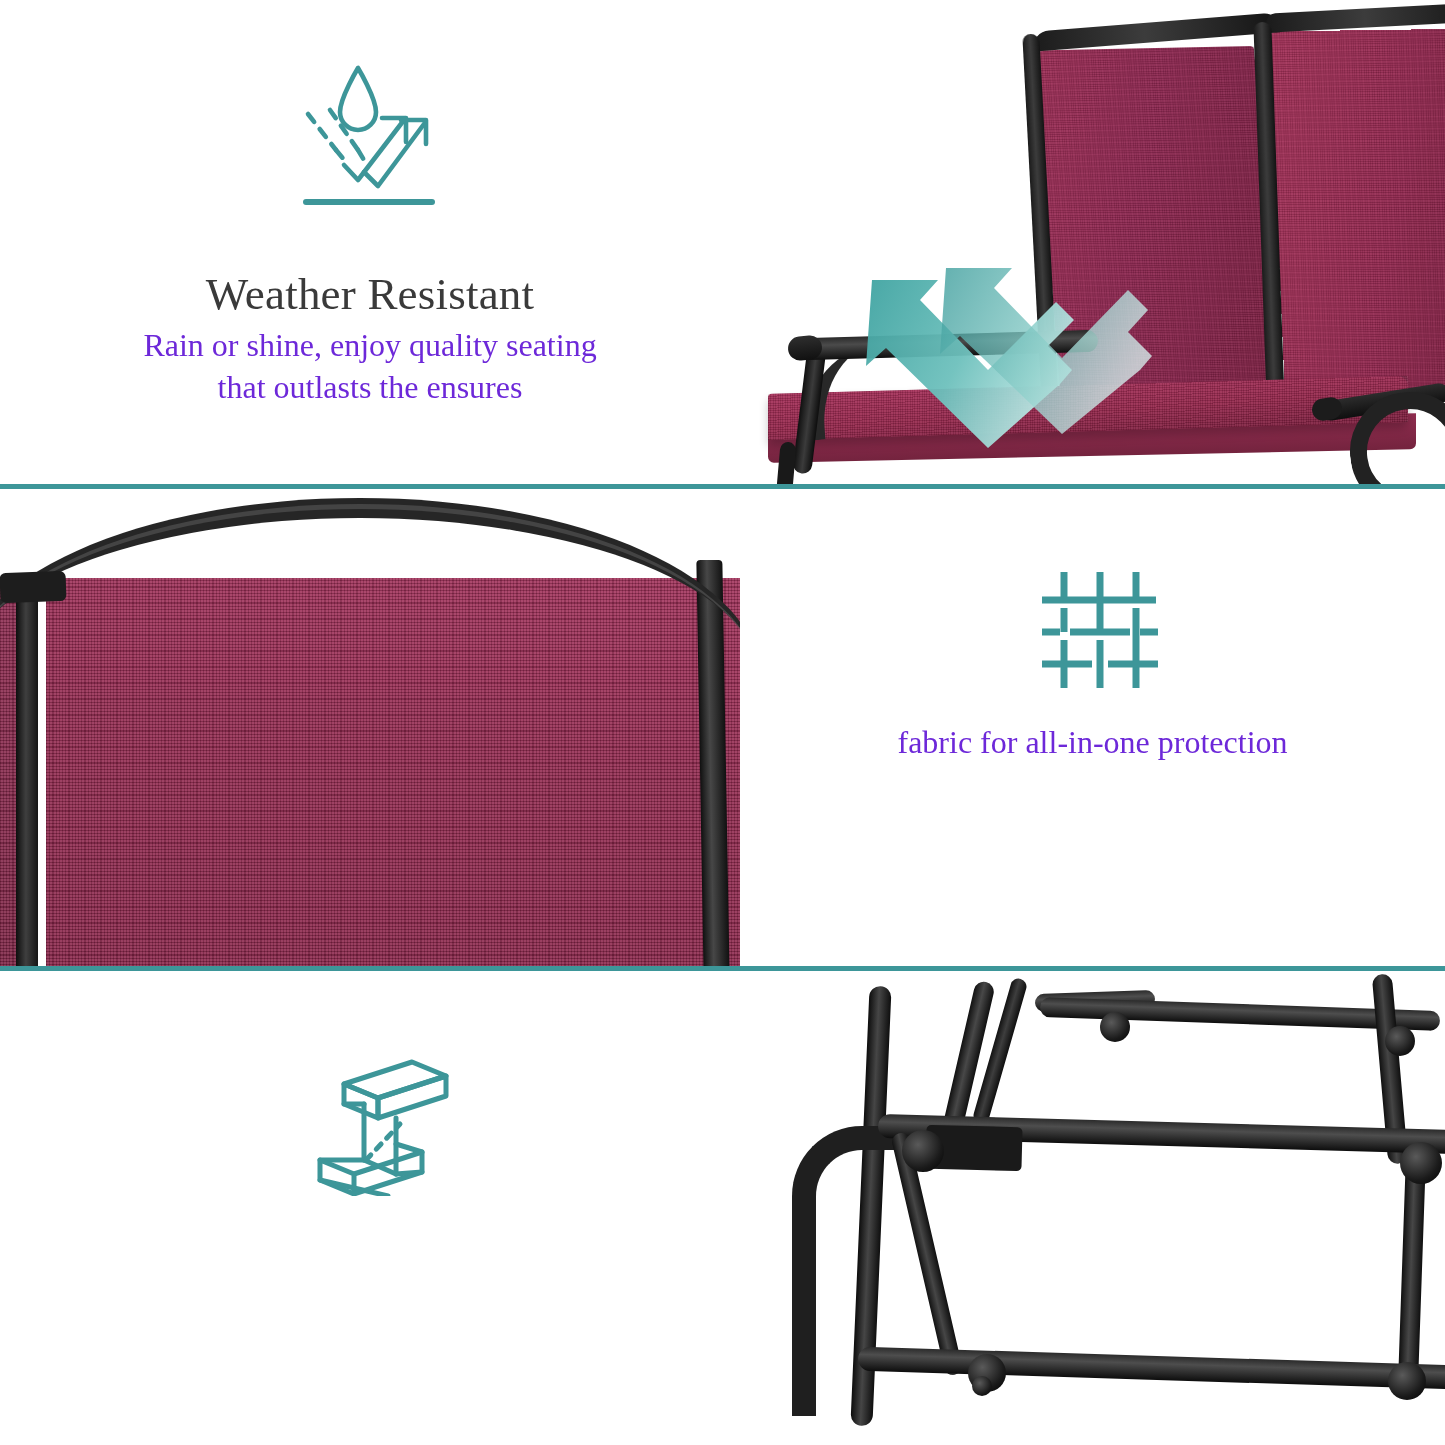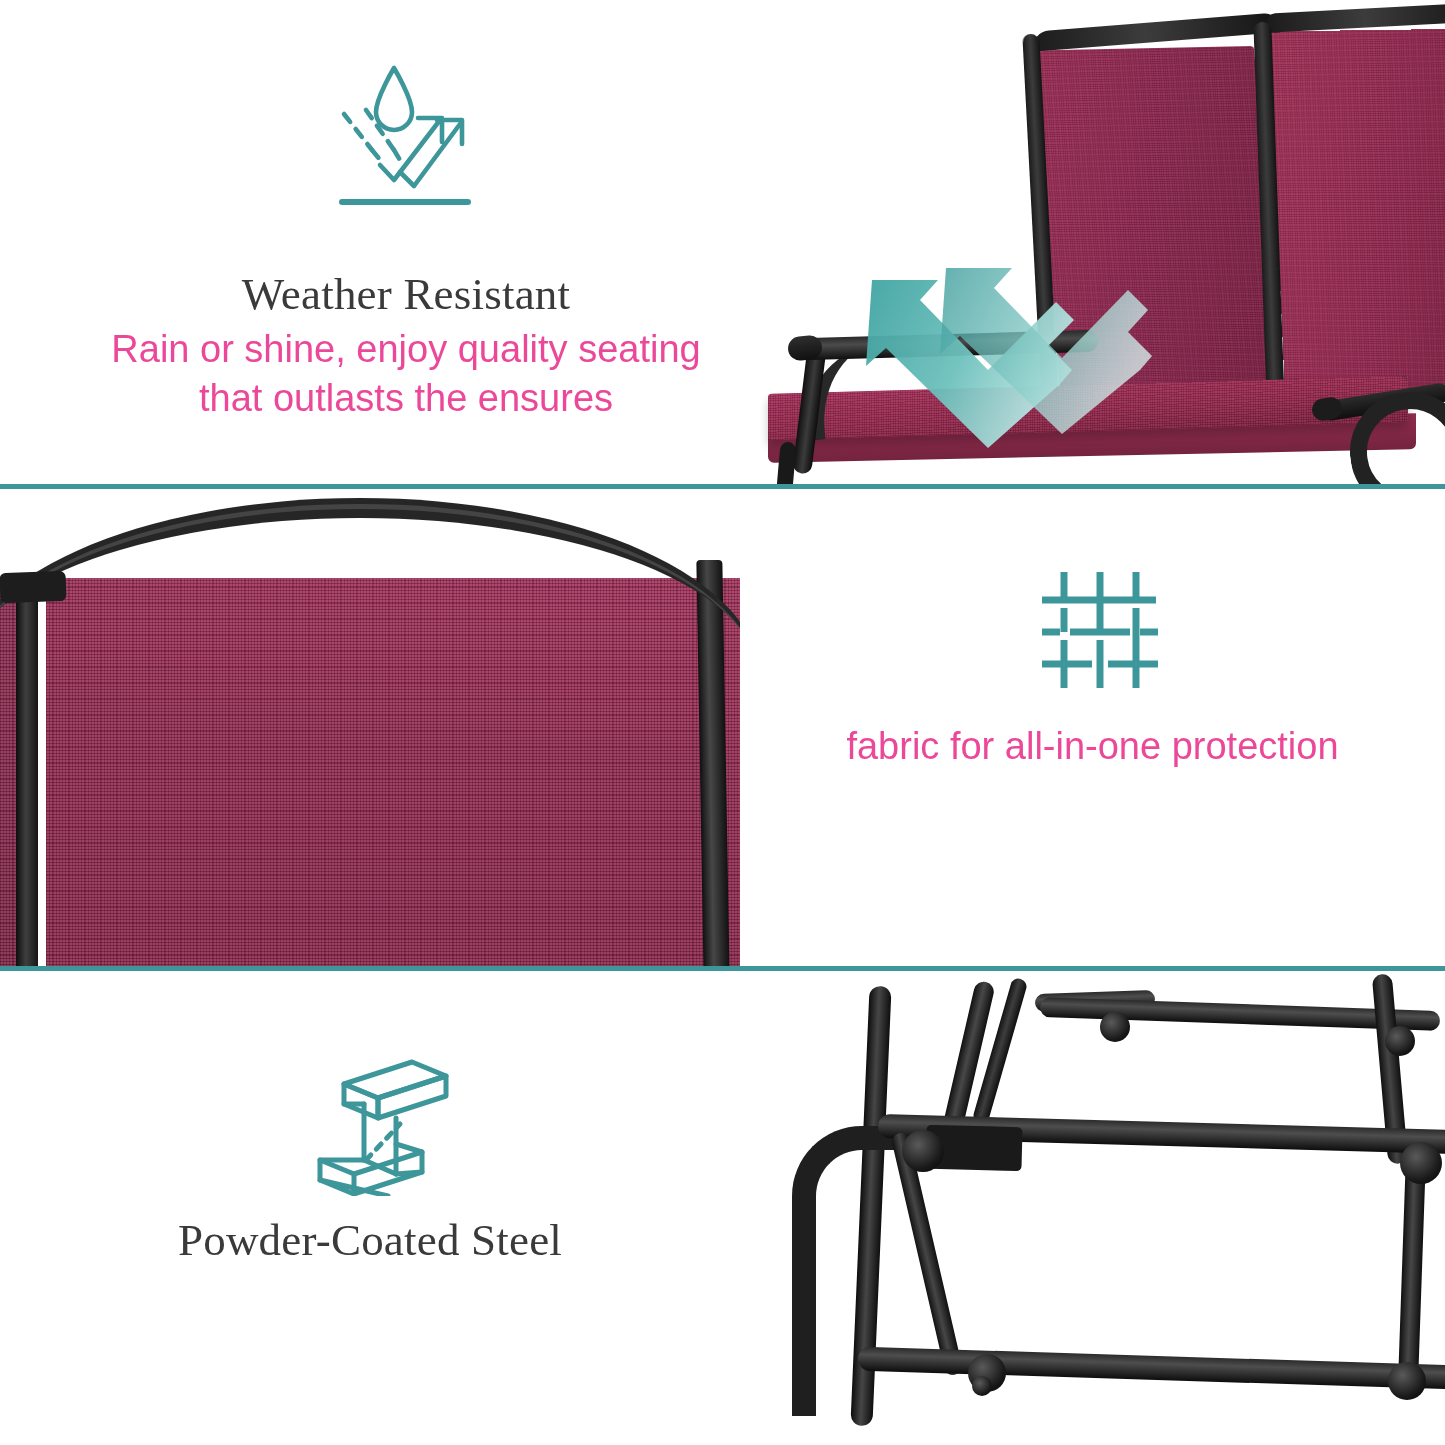--- a/index.html
+++ b/index.html
@@ -10,21 +10,21 @@
     overflow: hidden;
   }
   .sheet {
     position: relative;
     width: 1445px; height: 1445px;
     background: #ffffff;
   }
 
   
   .panel { position: absolute; overflow: hidden; background: #fff; }
-  .p-tl { left: 0;    top: 0;    width: 740px;  height: 484px; margin-left: 36px; }
+  .p-tl { left: 0;    top: 0;    width: 740px;  height: 484px; }
   .p-tr { left: 740px; top: 0;   width: 705px;  height: 484px; }
   .p-ml { left: 0;    top: 490px; width: 740px; height: 478px; }
   .p-mr { left: 740px; top: 490px; width: 705px; height: 478px; }
   .p-bl { left: 0;    top: 974px; width: 740px; height: 471px; }
   .p-br { left: 740px; top: 974px; width: 705px; height: 471px; }
 
   
   .divider {
     position: absolute; left: 0; width: 1445px; height: 5px;
     background: #3d9699;
@@ -40,24 +40,24 @@
   .feature-title {
     font-family: "Liberation Serif", serif;
     font-size: 45px;
     font-weight: 400;
     color: #3a3a3a;
     line-height: 1.18;
     letter-spacing: 0.2px;
     white-space: nowrap;
   }
   .feature-desc {
-    font-family: Liberation Sans, sans-serif;
-    font-size: 38px;
+    font-family: Liberation Serif, serif;
+    font-size: 32px;
     font-weight: 300;
-    color: #ec4899;
+    color: #6d28d9;
     line-height: 1.30;
     margin-top: 4px;
   }
   .feature-desc .ln { display: block; white-space: nowrap; }
 
   
   .icon-wrap {
     position: absolute;
     display: flex; align-items: center; justify-content: center;
   }
@@ -408,21 +408,20 @@
         <path d="M96 118 L122 116"></path>
 
         <path d="M64 104 L96 118"></path>
         <path d="M44 48 L64 48"></path>
 
         <path d="M66 104 L100 68" stroke-dasharray="7 8"></path>
       </svg>
     </div>
 
     <div class="textblock" style="top:240px;">
-      <div class="feature-title">Powder-Coated Steel</div>
       <div class="feature-desc">
       </div>
     </div>
   </div>
 
   <div class="panel p-br">
     <div class="steel">
       <div class="s-upper-rail2 bar"></div>
       <div class="s-upper-rail bar"></div>
       <div class="s-upper-d1"></div>

